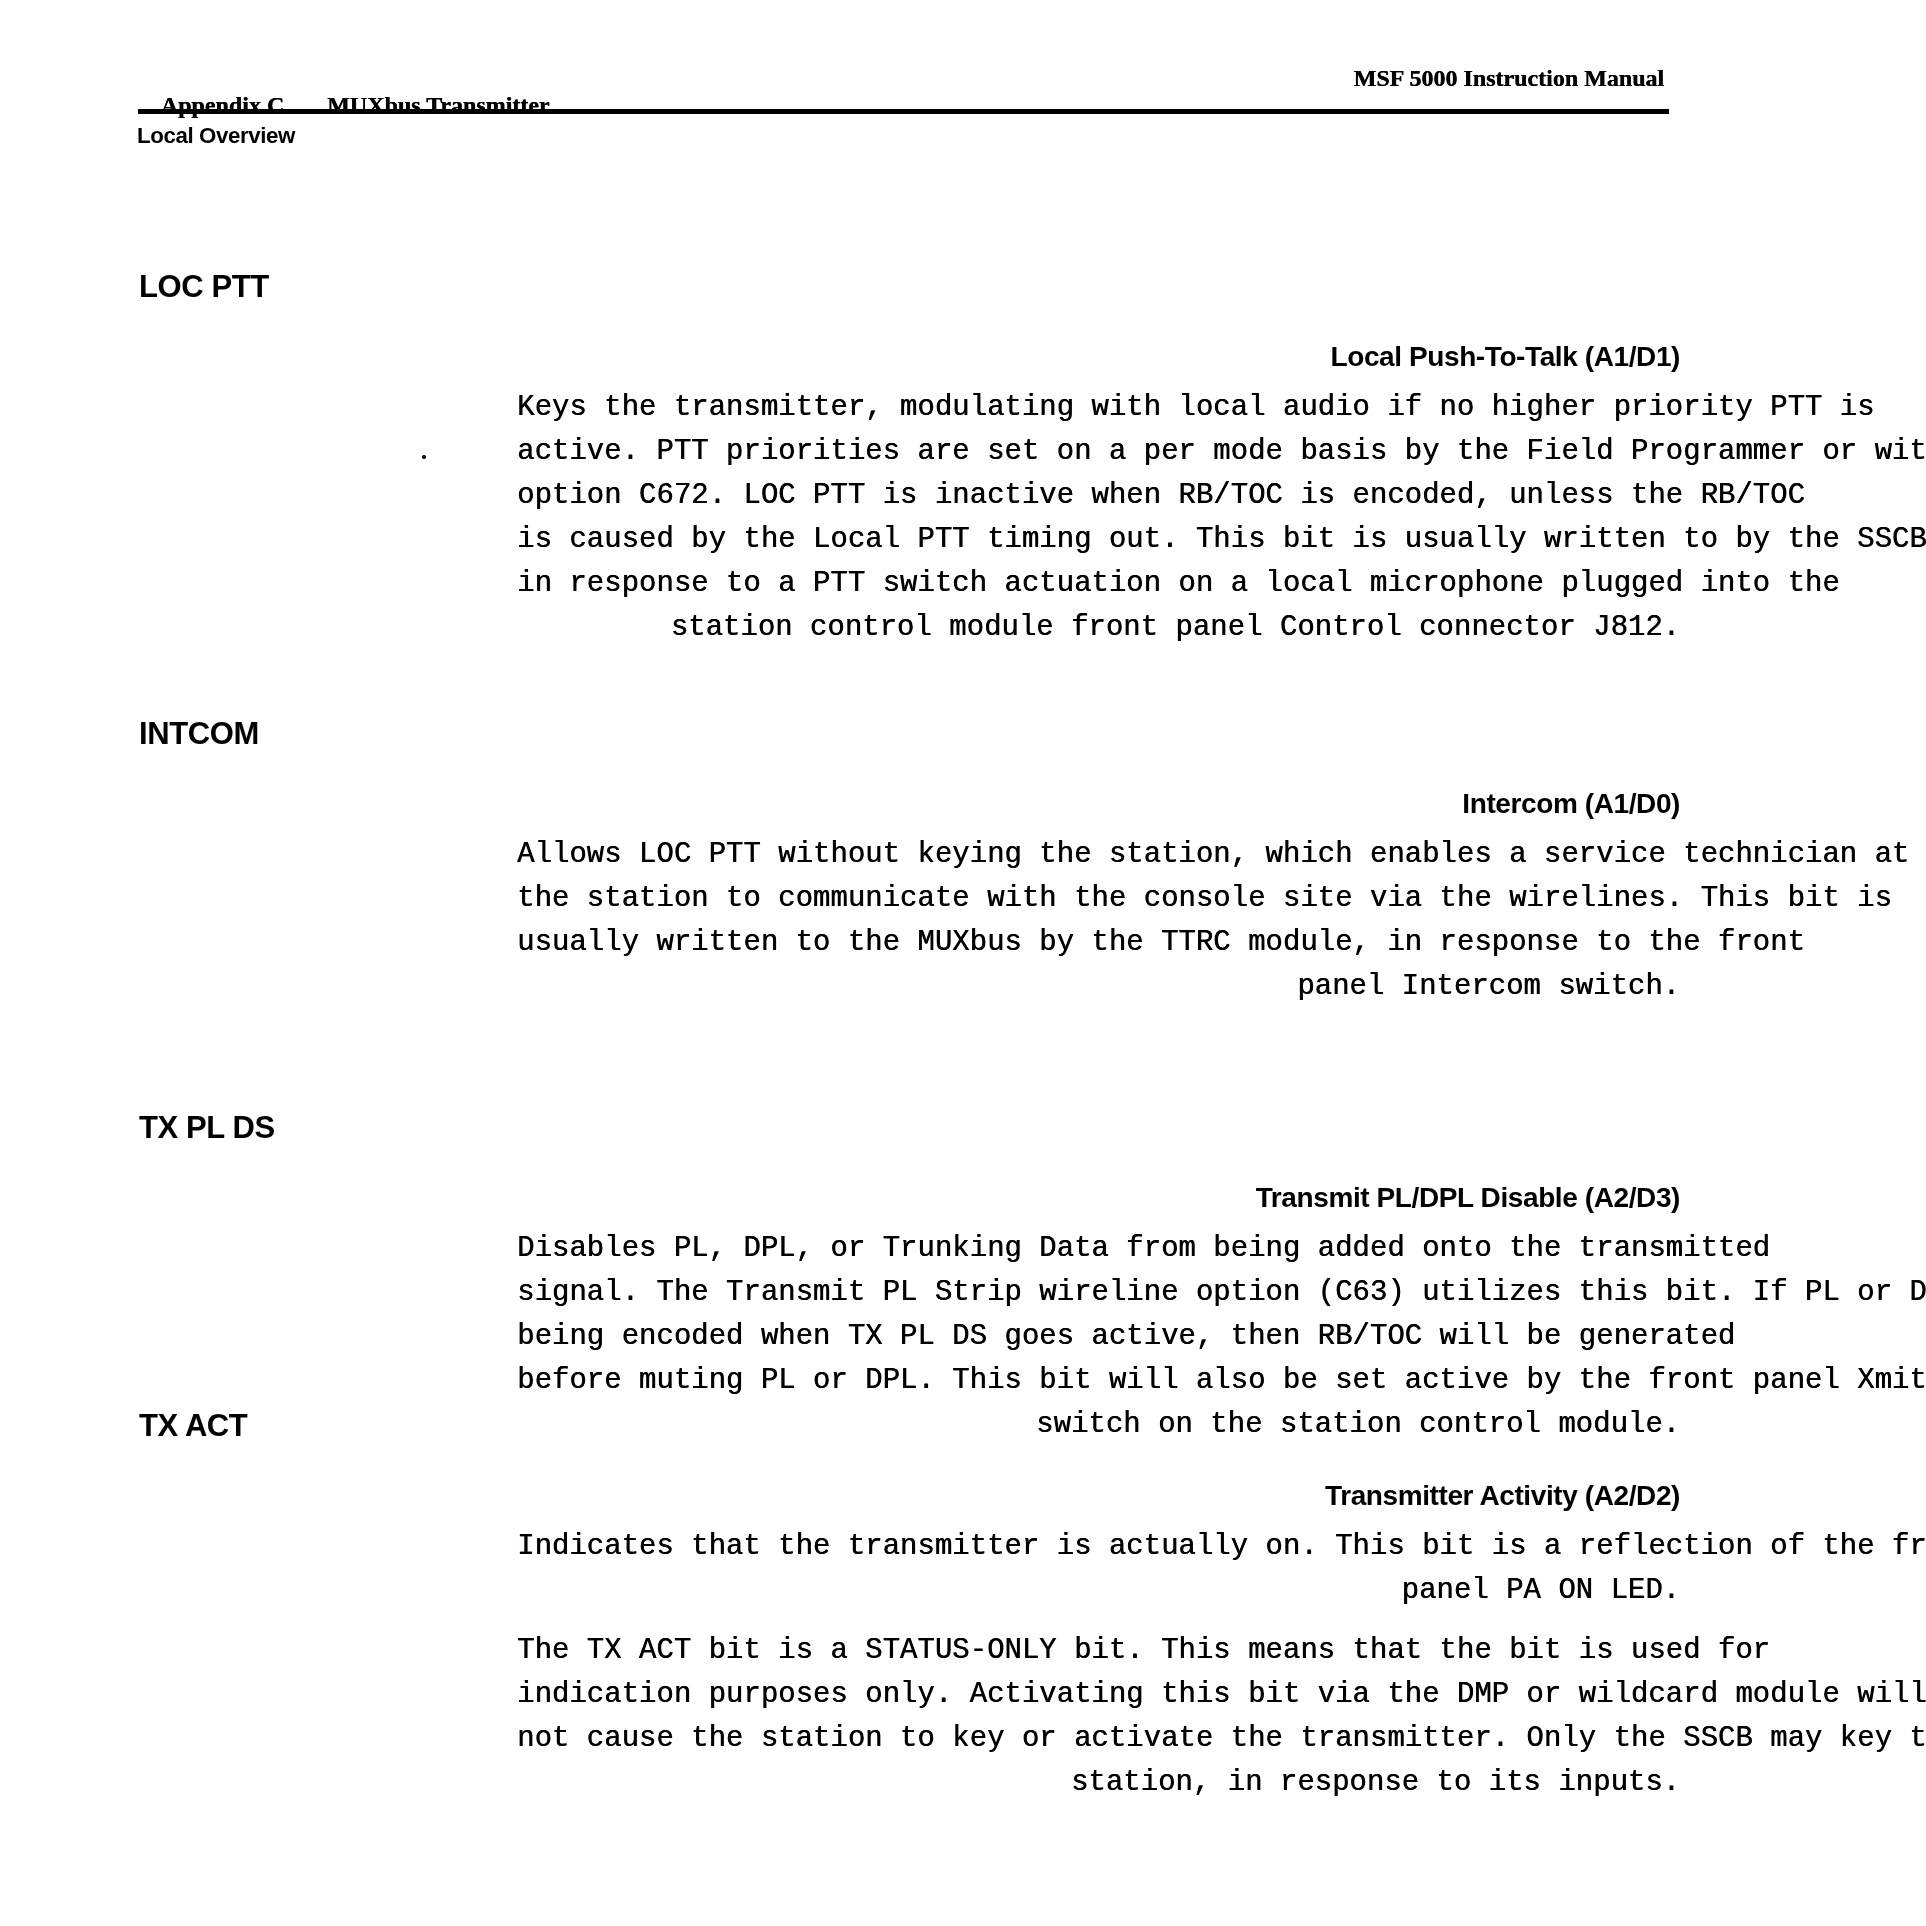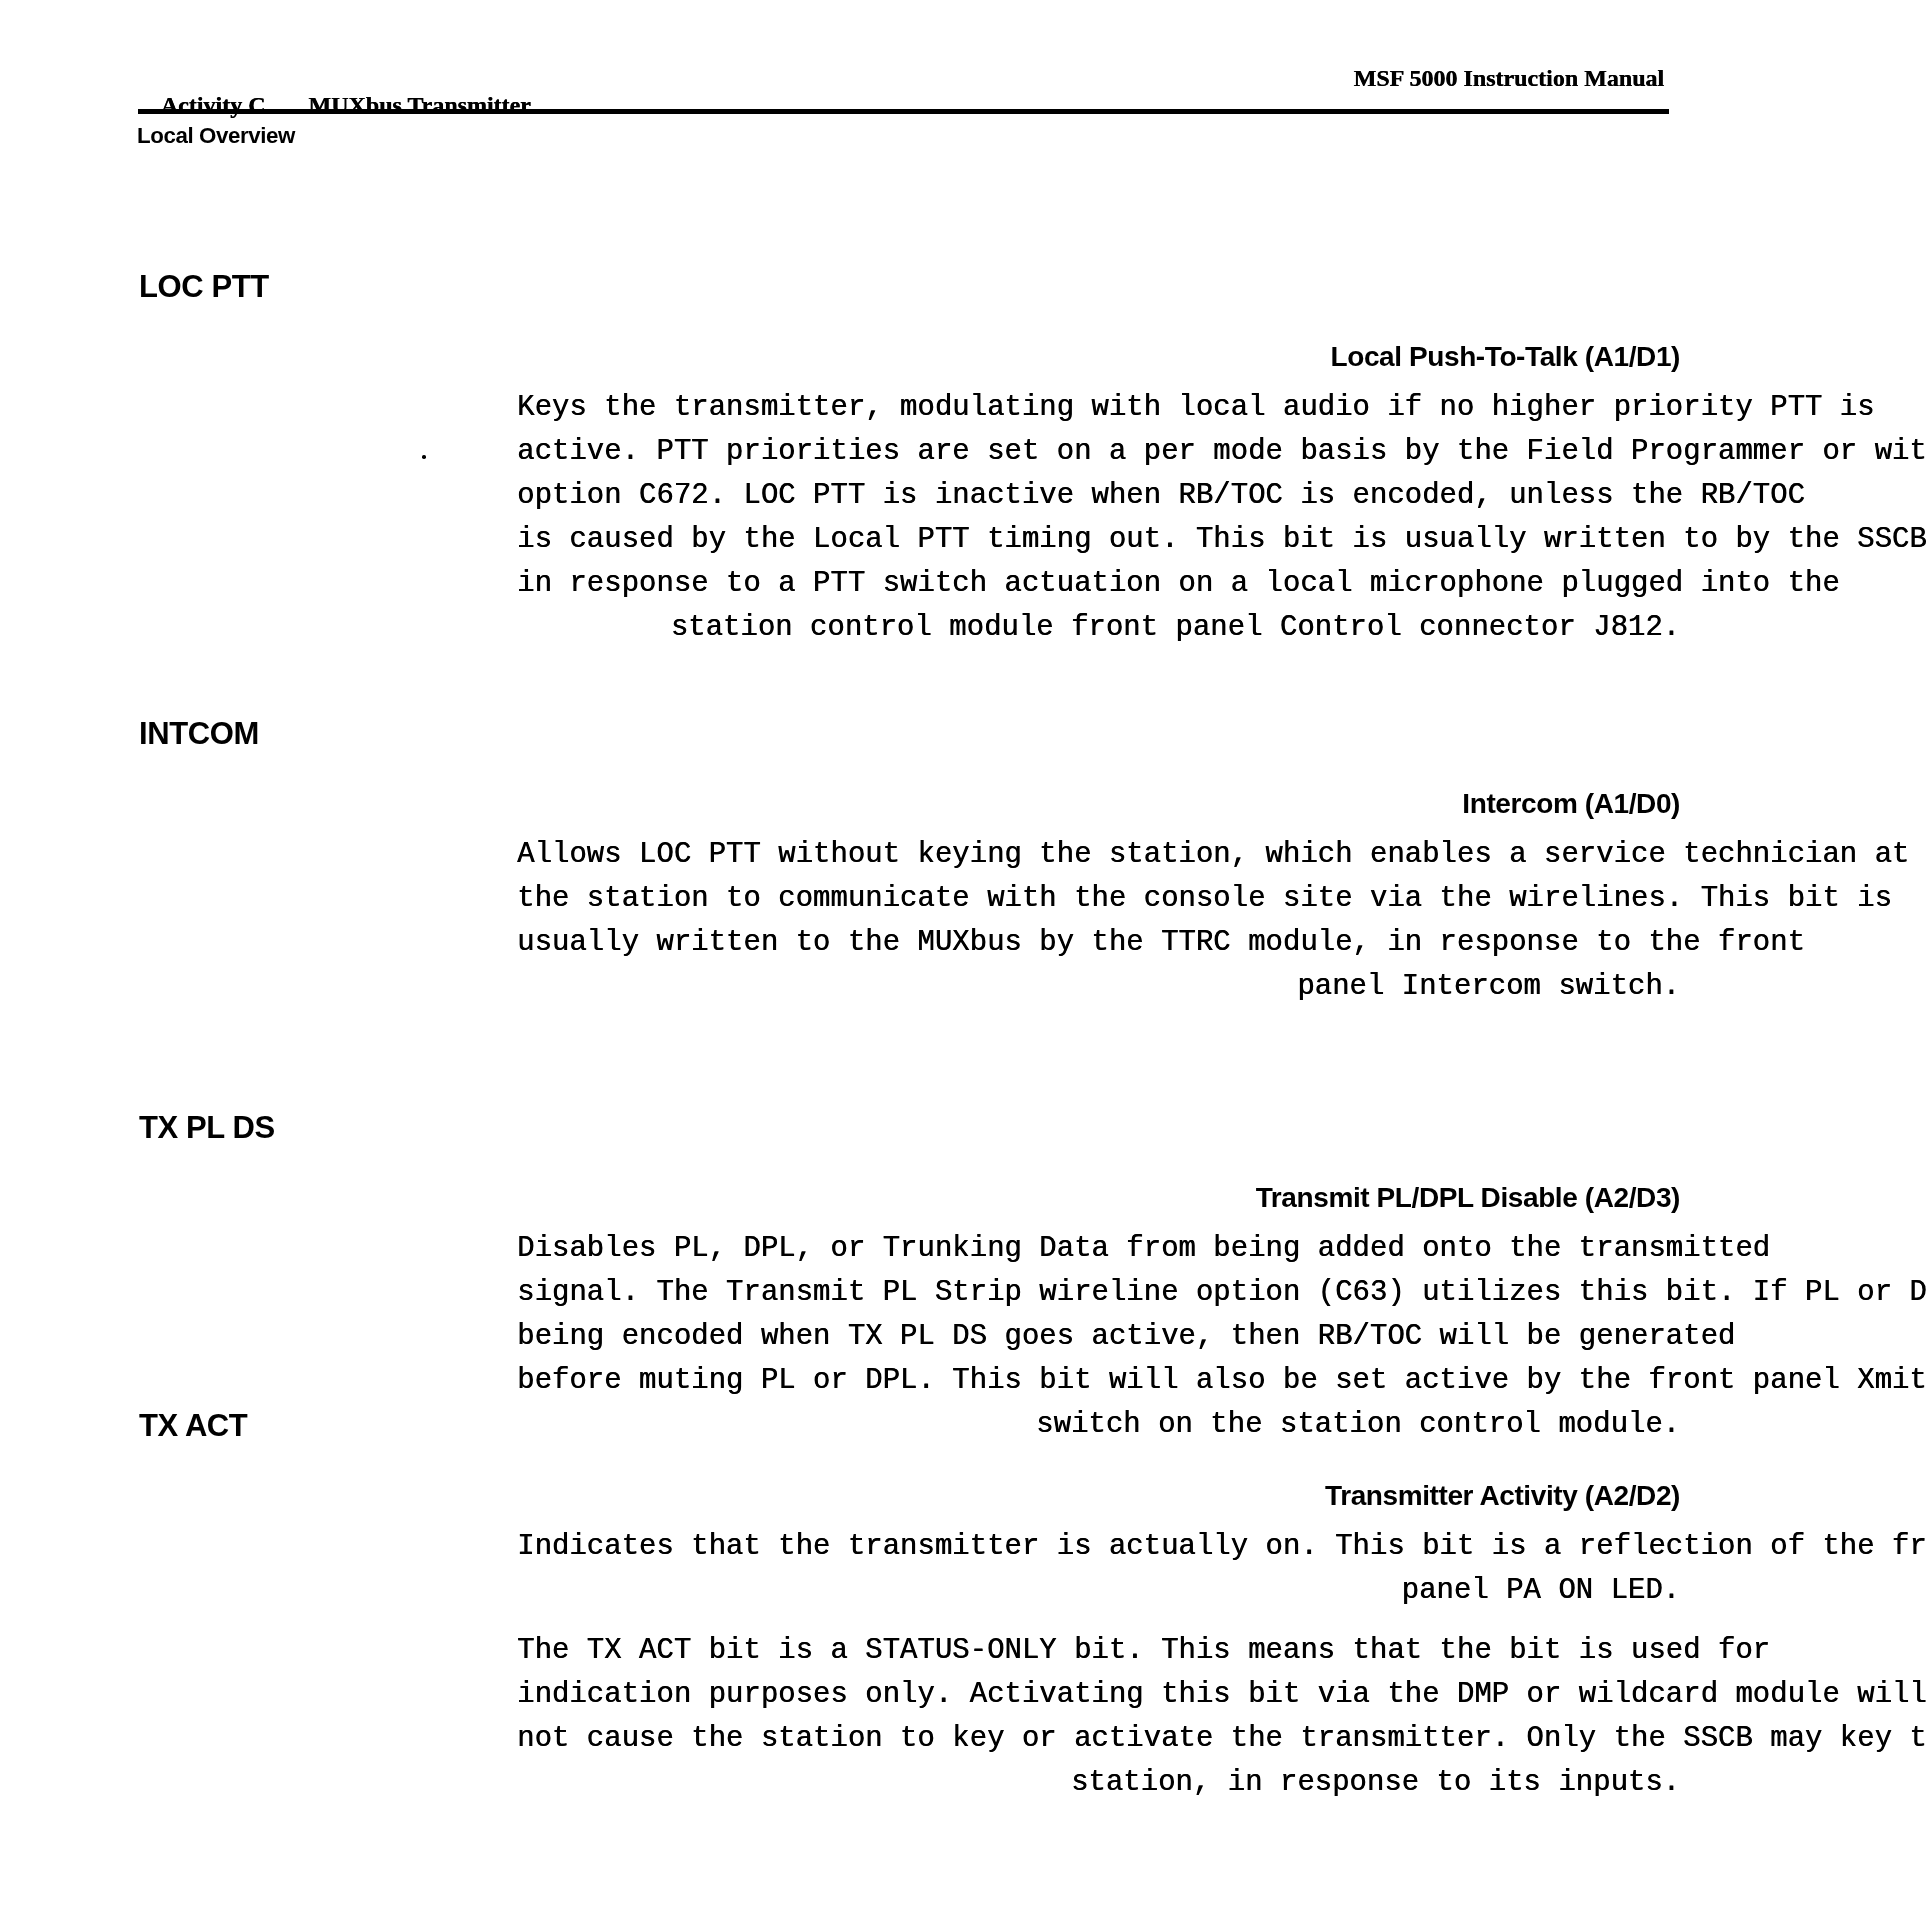--- a/index.html
+++ b/index.html
@@ -115,21 +115,21 @@
     height: 3.5px;
     border-radius: 50%;
     background: #000;
   }
 </style>
 </head>
 <body>
 
 <header>
   <div class="header-left">
-    <span>Activity C</span><span class="gap2">MUXbus Transmitter</span>
+    <span>Appendix C</span><span class="gap2">MUXbus Transmitter</span>
   </div>
   <div class="header-right">MSF 5000 Instruction Manual</div>
   <div class="header-rule"></div>
   <div class="header-subtitle">Local Overview</div>
 </header>
 
 <main id="sections-root">
   <section class="section">
     <h2 class="sec-label">LOC PTT</h2>
     <div class="sec-body">

